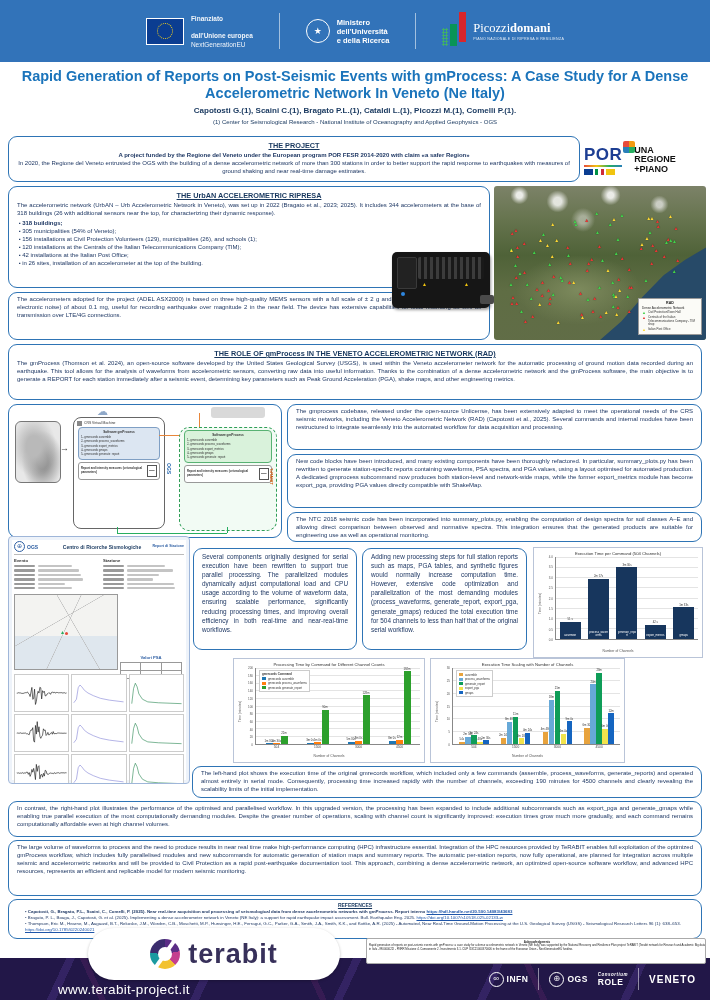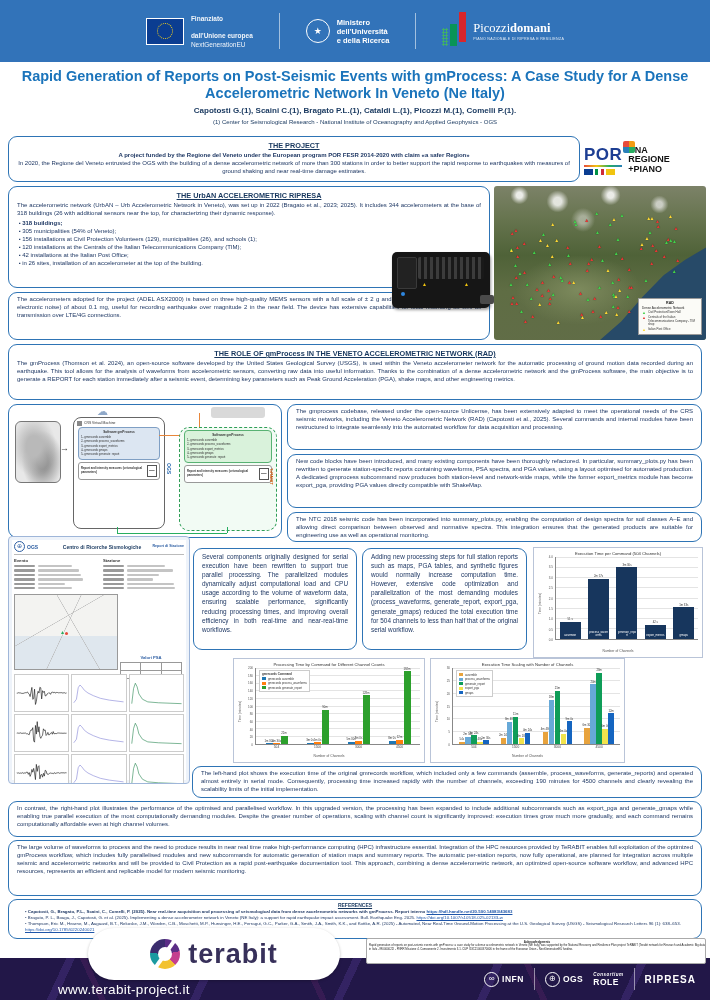--- a/index.html
+++ b/index.html
@@ -33,21 +33,21 @@
   
   .box{position:absolute;border:1.2px solid #2e74b5;border-radius:9px;background:#fff;
     box-sizing:border-box;padding:3px 8px;overflow:hidden;}
   .sec-head{font-size:7.3px;font-weight:bold;text-decoration:underline;text-align:center;color:#17375e;margin:1px 0 2px;}
   .body-text{font-size:6px;line-height:1.32;text-align:justify;color:#1f3864;}
   .body-center{font-size:6px;line-height:1.3;text-align:center;color:#1f3864;}
   .b{font-weight:bold;}
   ul.bullets{margin:1px 0 0 2px;padding:0;list-style:none;font-size:6px;line-height:1.35;}
   ul.bullets li::before{content:"▪ ";font-size:5px;}
   
-  .por{position:absolute;left:584px;top:138px;width:122px;height:44px;display:flex;align-items:center;gap:6px;}
+  .por{position:absolute;left:584px;top:138px;width:122px;height:44px;display:flex;align-items:center;gap:12px;}
   .por-left{display:flex;flex-direction:column;align-items:flex-start;}
   .por-word{font-size:17px;font-weight:bold;color:#1d3e93;line-height:1;letter-spacing:.5px;position:relative;}
   .por-mosaic{position:absolute;right:-13px;top:-5px;width:12px;height:12px;
     background:conic-gradient(#f39c12 0 25%,#27ae60 25% 50%,#2980b9 50% 75%,#e74c3c 75% 100%);border-radius:2px;}
   .por-flags{display:flex;gap:2px;margin-top:2px;}
   .por-flags i{width:9px;height:6px;display:block;}
   .por-strip{width:38px;height:2px;background:linear-gradient(90deg,#e74c3c,#f1c40f,#27ae60,#2980b9);margin-top:2px;}
   .por-region{font-size:9px;font-weight:bold;color:#111;line-height:1.05;}
   
   .map{position:absolute;left:494px;top:186px;width:212px;height:154px;border-radius:3px;overflow:hidden;
@@ -924,17 +924,17 @@
     <div class="p-sep"></div>
     <div class="partner">
       <div class="p-circle">⊕</div>
       <div class="p-name">OGS</div>
     </div>
     <div class="partner garr">
       <div class="p-name"><span class="p-pre">Consortium</span><span>ROLE</span></div>
     </div>
     <div class="p-sep"></div>
     <div class="partner">
-      <div class="p-name" style="font-size:10px;letter-spacing:1px;">RIPRESA</div>
+      <div class="p-name" style="font-size:10px;letter-spacing:1px;">VENETO</div>
     </div>
   </div>
 
 </div>
 
 </body></html>

